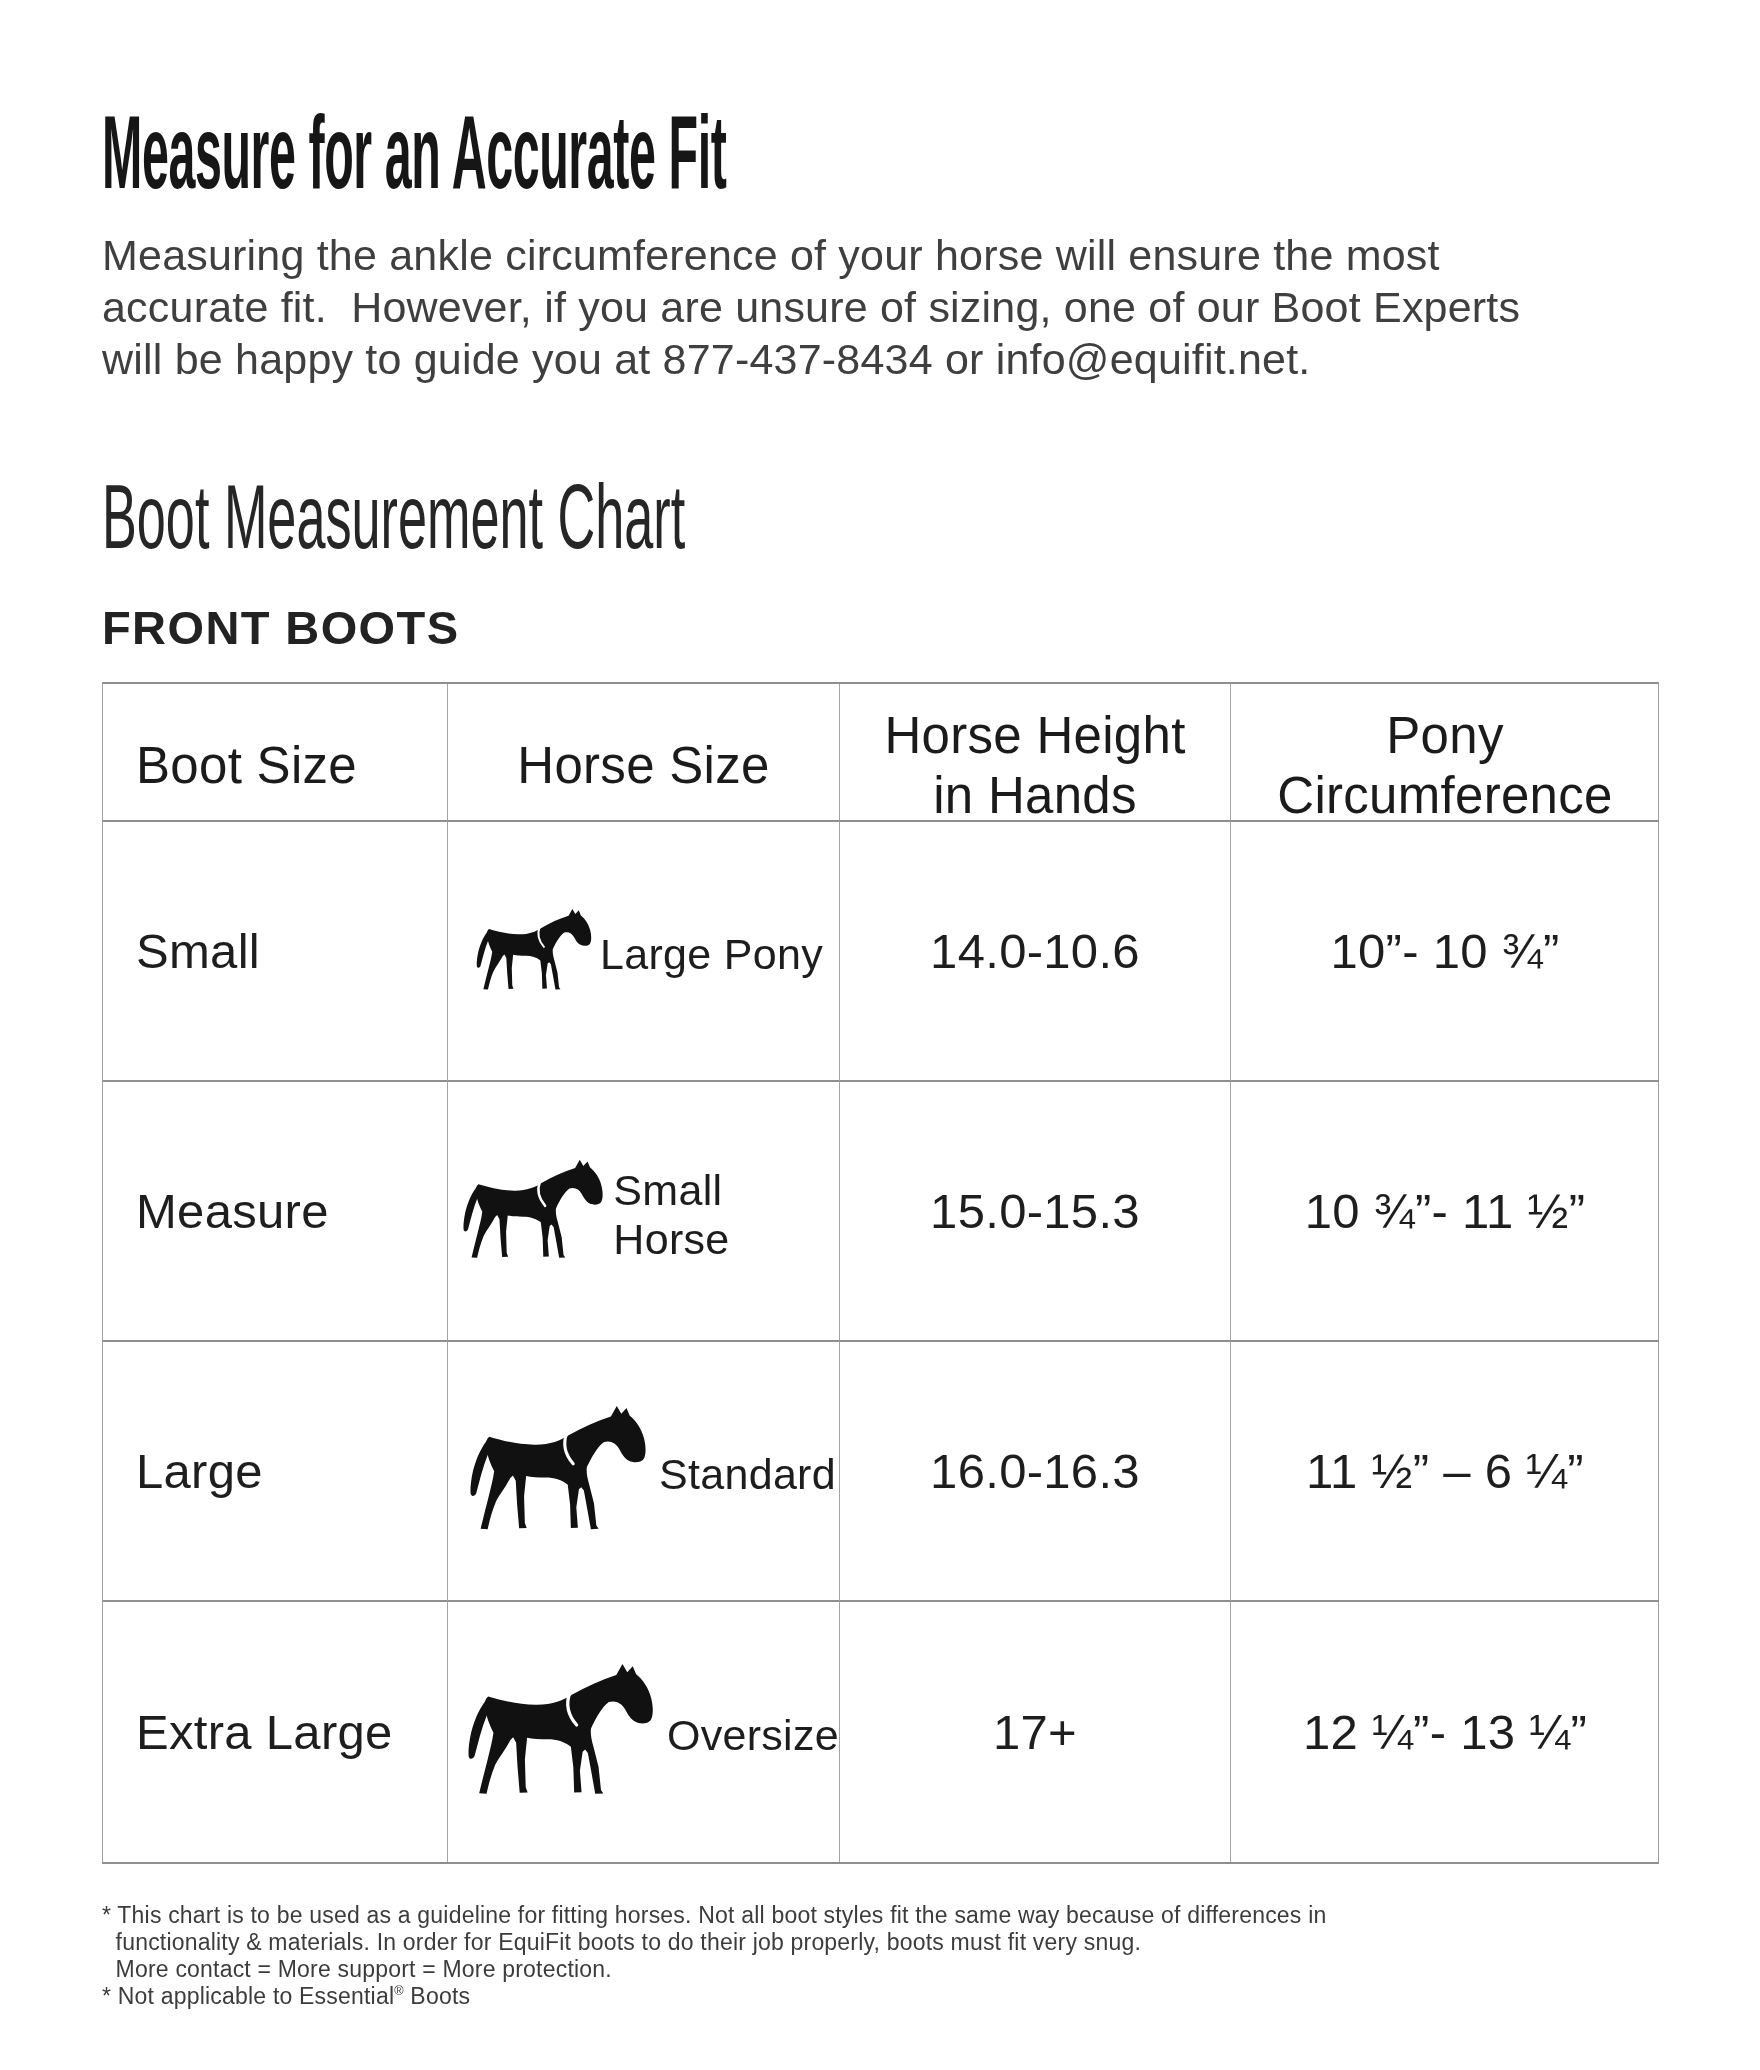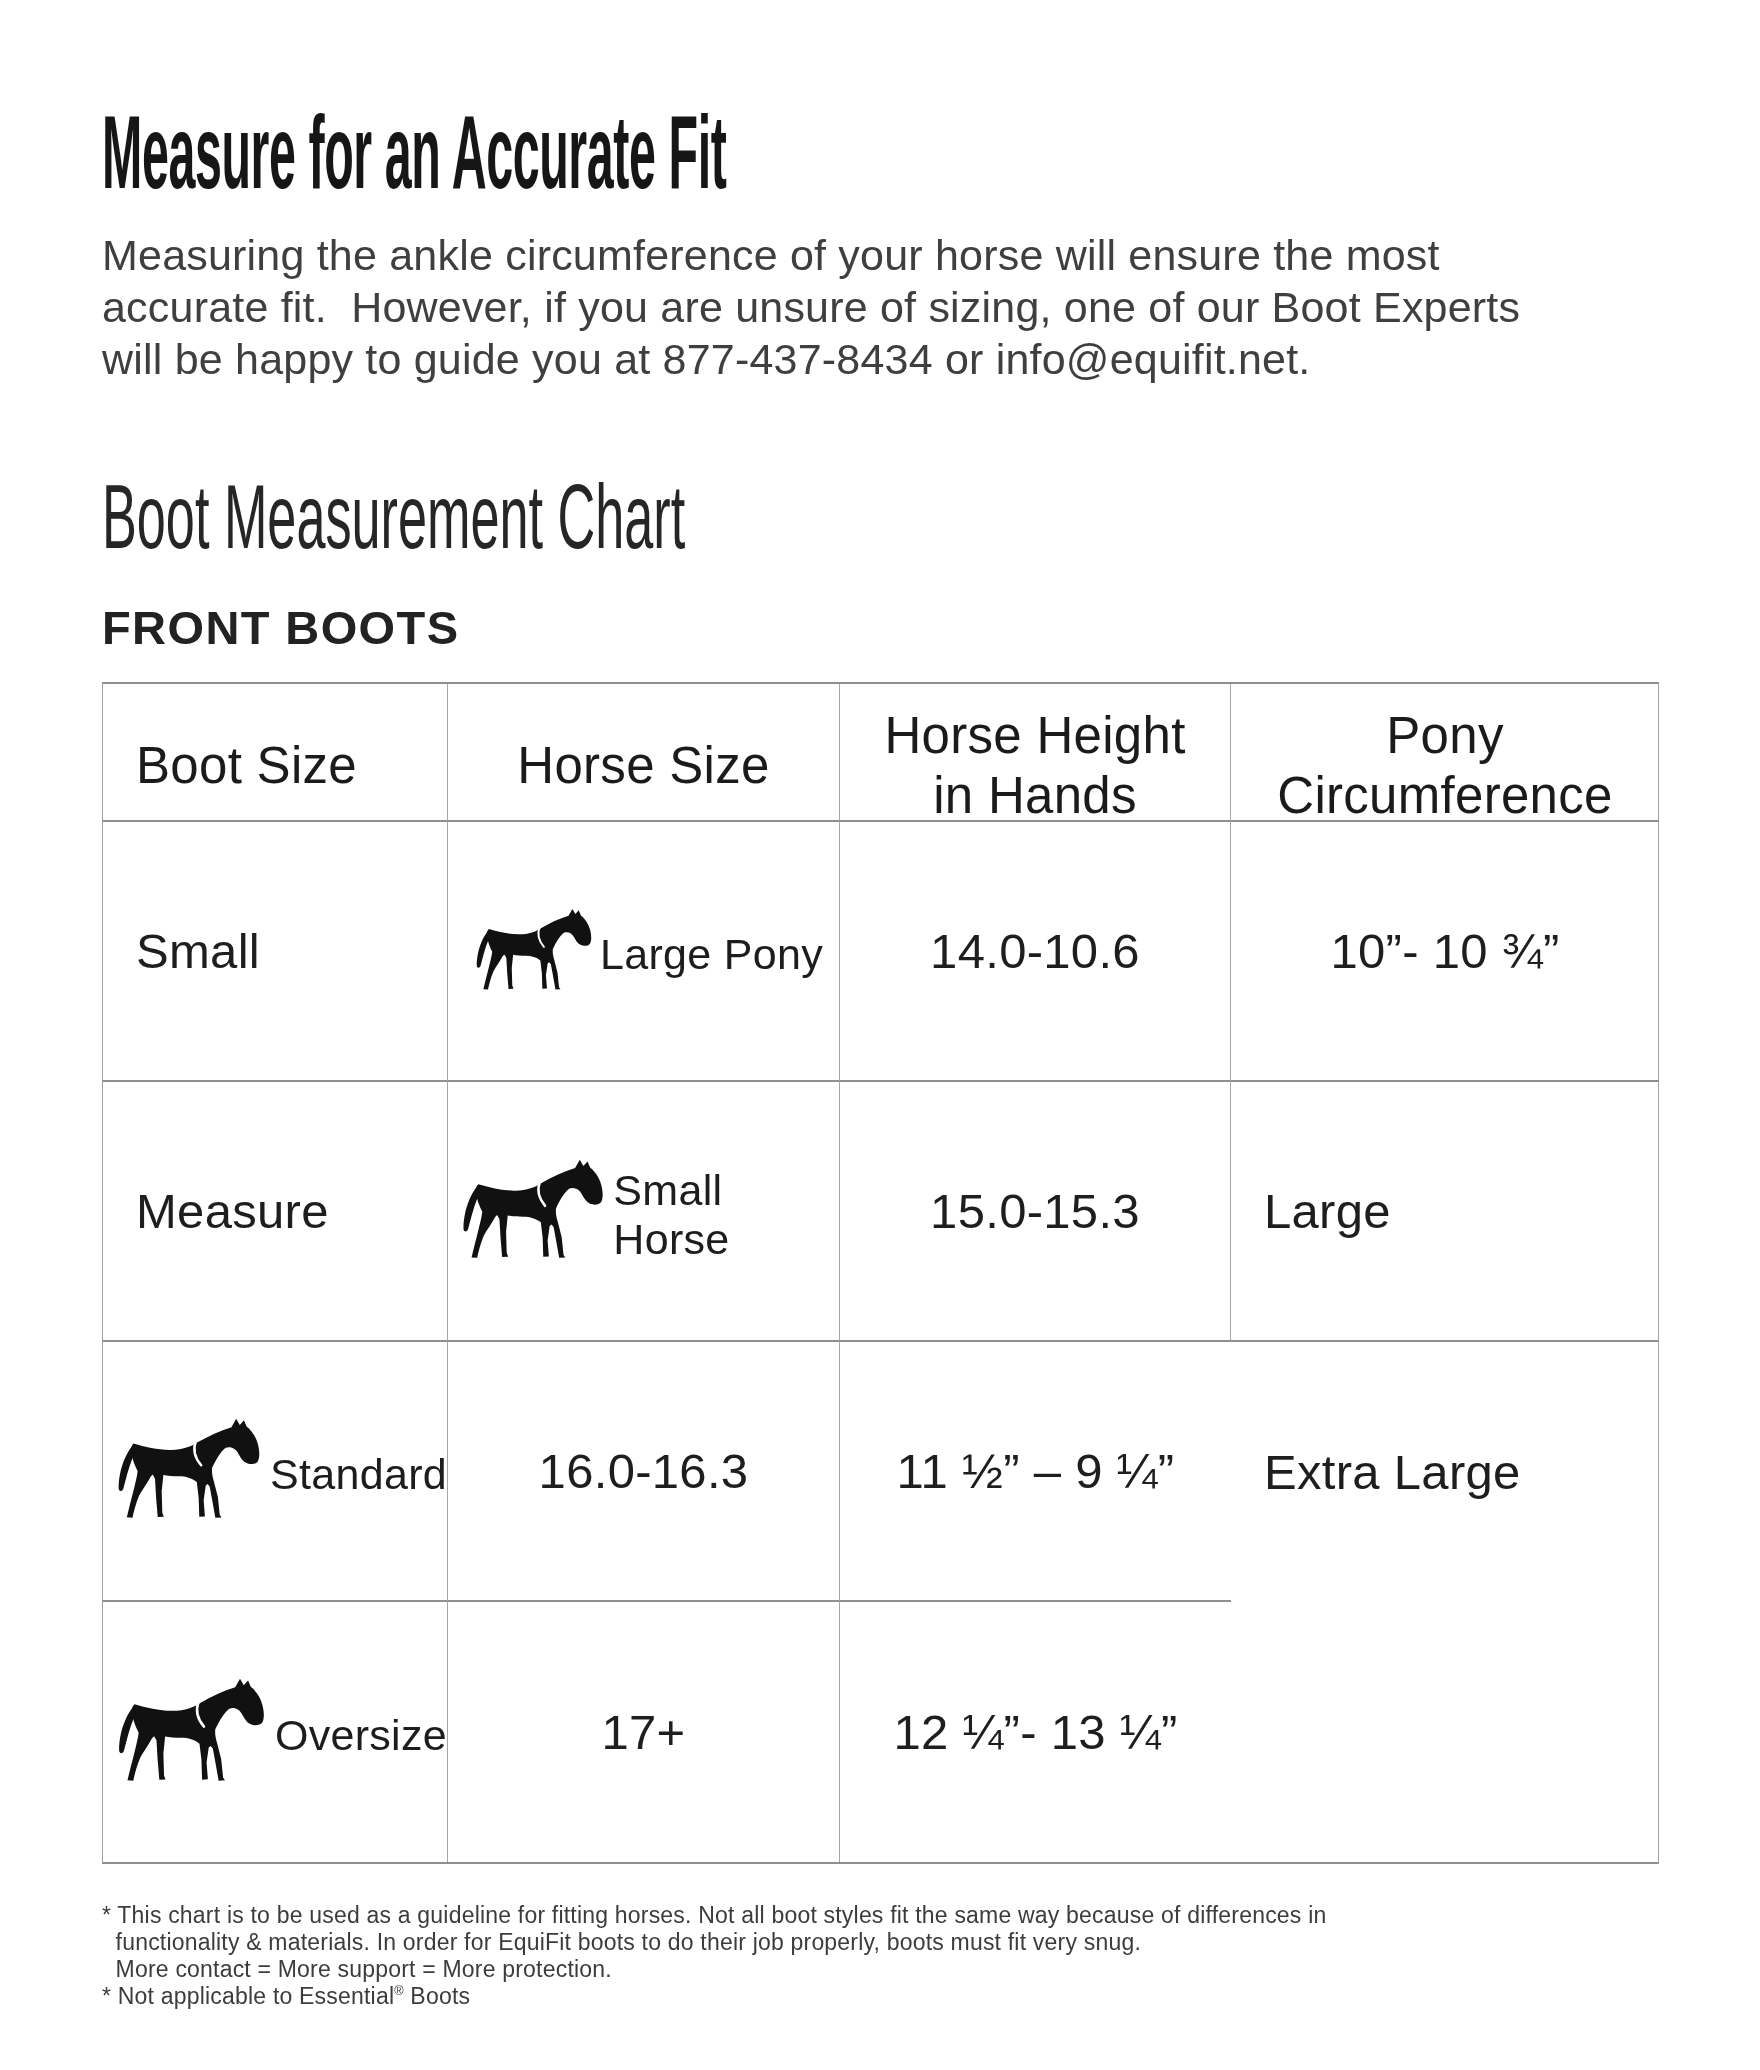--- a/index.html
+++ b/index.html
@@ -186,35 +186,38 @@
     </div>
     <div class="cell stack rb bb">
       <svg class="horse horse-m" viewBox="0 0 160 104">
           <use href="#horse-shape"></use>
         </svg>
       <div class="caption">Small Horse</div>
     </div>
     <div class="cell rb bb">
       <span>15.0-15.3</span>
     </div>
+    <div class="cell bb">
+      <span>10 ¾”- 11 ½”</span>
+    </div>
 
     <div class="cell left rb bb">
       <span>Large</span>
     </div>
     <div class="cell stack rb bb">
       <svg class="horse horse-l" viewBox="0 0 160 104">
           <use href="#horse-shape"></use>
         </svg>
       <div class="caption">Standard</div>
     </div>
     <div class="cell rb bb">
       <span>16.0-16.3</span>
     </div>
     <div class="cell bb">
-      <span>11 ½” – 9 ¼”</span>
+      <span>11 ½” – 6 ¼”</span>
     </div>
 
     <div class="cell left rb">
       <span>Extra Large</span>
     </div>
     <div class="cell stack rb">
       <svg class="horse horse-xl" viewBox="0 0 160 104">
           <use href="#horse-shape"></use>
         </svg>
       <div class="caption">Oversize</div>

